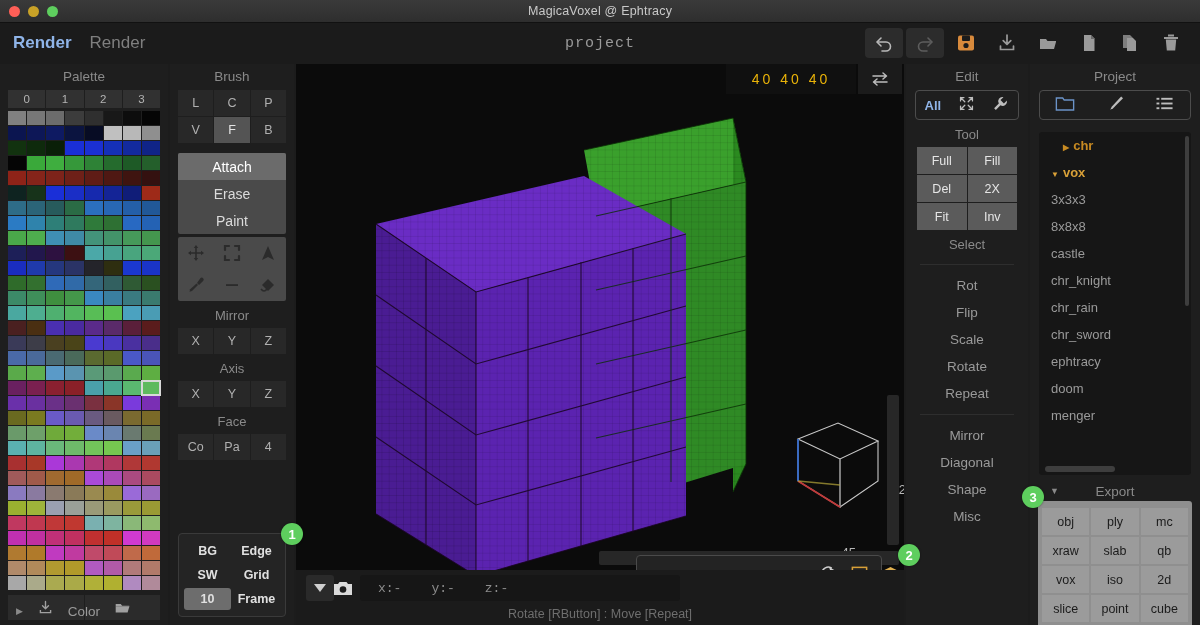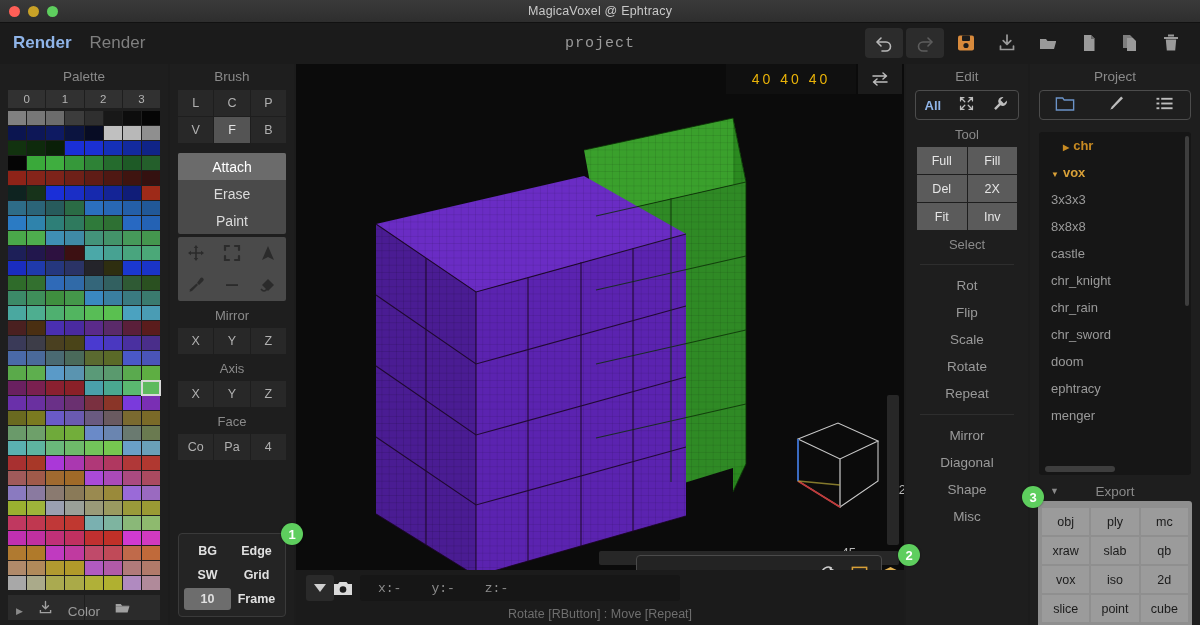--- a/index.html
+++ b/index.html
@@ -865,22 +865,22 @@
       </div>
       <div class="fl-row folder">
         <span class="fl-caret">▼</span><span>vox</span>
       </div>
       <div class="fl-row">3x3x3</div>
       <div class="fl-row">8x8x8</div>
       <div class="fl-row">castle</div>
       <div class="fl-row">chr_knight</div>
       <div class="fl-row">chr_rain</div>
       <div class="fl-row">chr_sword</div>
+      <div class="fl-row">ephtracy</div>
       <div class="fl-row">doom</div>
-      <div class="fl-row">ephtracy</div>
       <div class="fl-row">menger</div>
       <div class="fl-hscroll"></div>
     </div>
 
     <div class="exp-head">
       <span class="caret">▼</span>
       <span>Export</span>
     </div>
     <div id="export-panel-bg"></div>
     <div id="export-grid">

